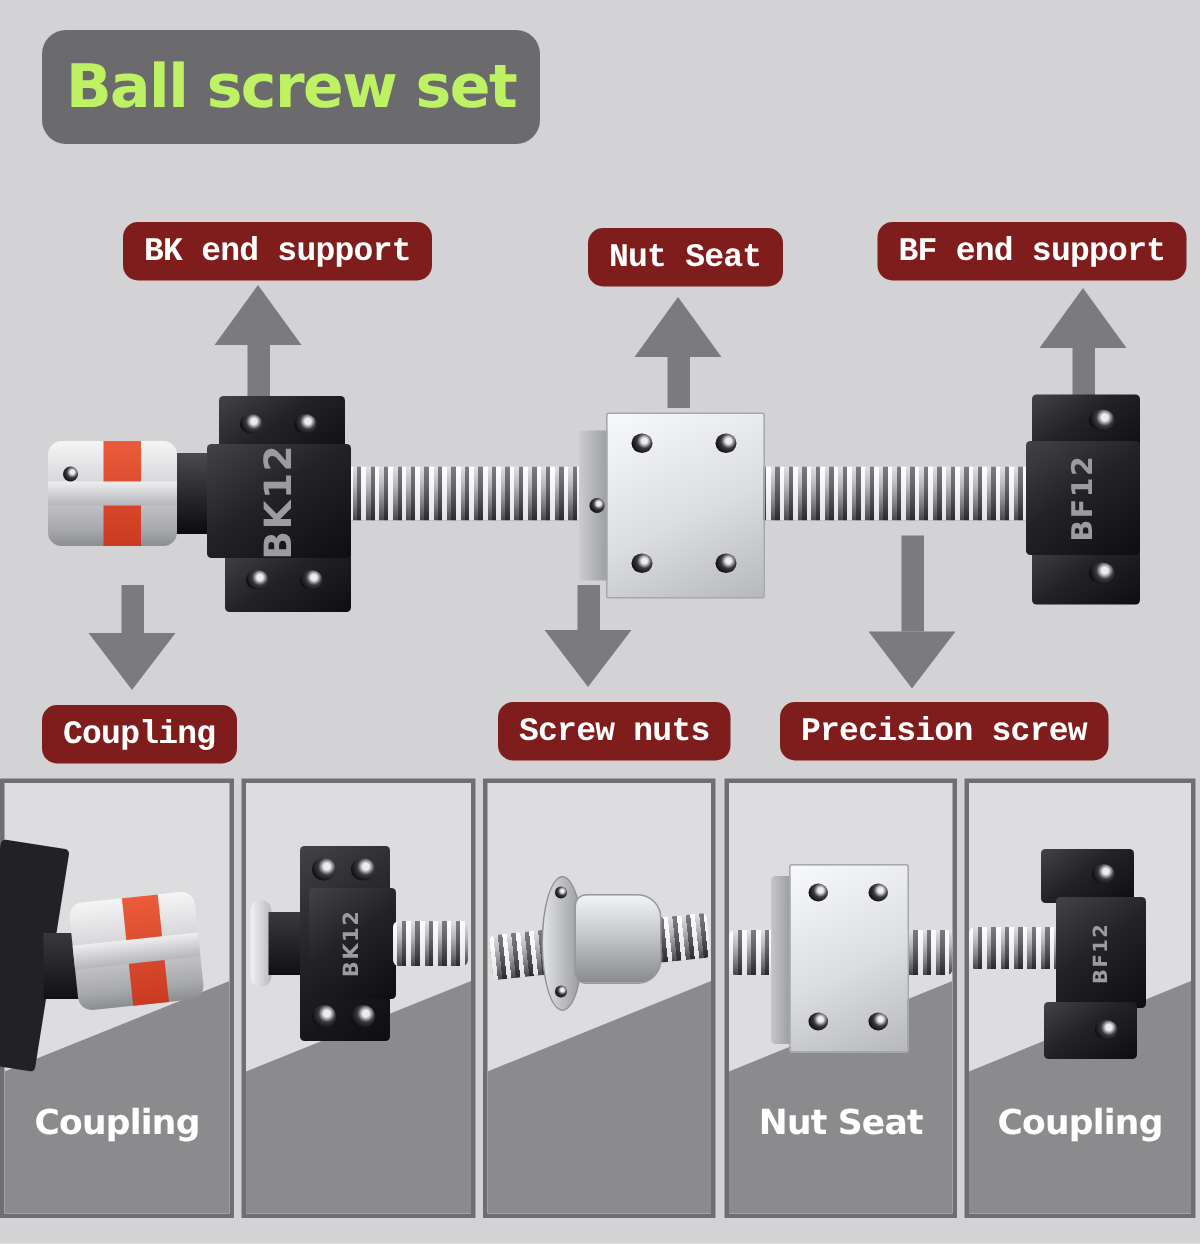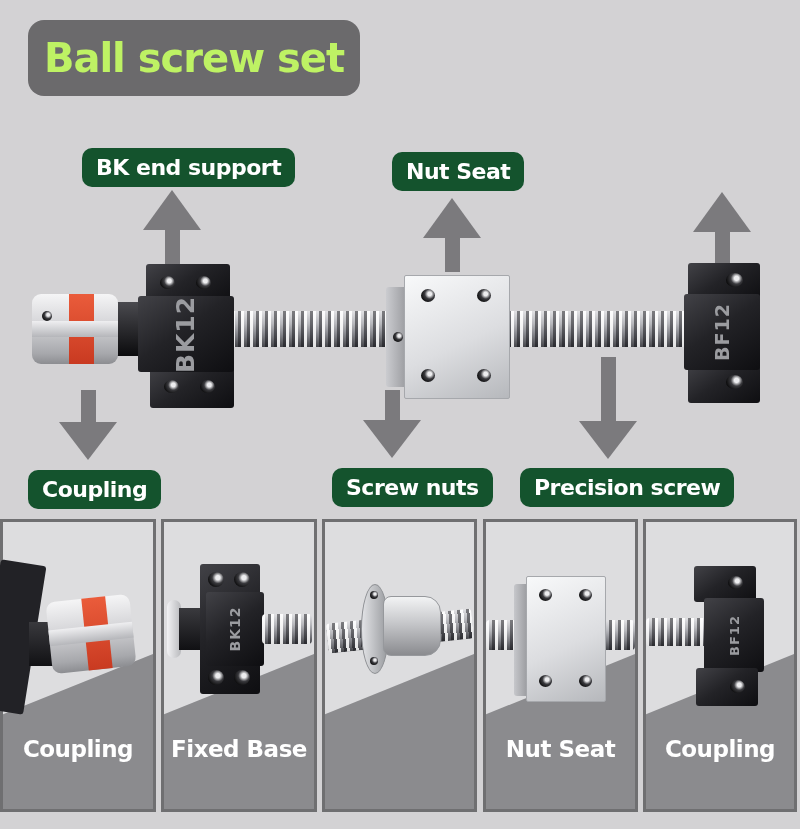--- a/index.html
+++ b/index.html
@@ -5,22 +5,22 @@
   html,body{margin:0;padding:0;}
   .page{position:relative;width:800px;height:829px;background:#d3d2d4;overflow:hidden;
         font-family:"DejaVu Sans","Liberation Sans",sans-serif;}
 
   
   .title-box{position:absolute;left:28px;top:20px;width:332px;height:76px;background:#6b6a6c;
              border-radius:16px;display:flex;align-items:center;justify-content:center;}
   .title-box span{color:#bef264;font-size:40px;font-weight:bold;letter-spacing:-1px;}
 
   
-  .callout{position:absolute;background:#14532d;color:#fff;font-weight:bold;font-size:22px;
-           letter-spacing:-0.5px;padding:7px 14px;border-radius:10px;white-space:nowrap;}
+  .callout{position:absolute;background:#7f1d1d;color:#fff;font-weight:bold;font-size:22px;
+           letter-spacing:-0.5px;padding:7px 14px;border-radius:10px;white-space:nowrap;font-family:Liberation Mono, monospace;}
   .c-bk{left:82px;top:148px;}
   .c-nut{left:392px;top:152px;}
   .c-bf{left:585px;top:148px;}
   .c-coupling{left:28px;top:470px;}
   .c-screwnuts{left:332px;top:468px;}
   .c-precision{left:520px;top:468px;}
 
   
   .arrow{position:absolute;display:flex;flex-direction:column;align-items:center;width:58px;}
   .arrow .stem{width:15px;background:#7b7a7d;}
@@ -126,20 +126,21 @@
 <body>
 
 <div class="page">
 
   <div class="title-box">
     <span>Ball screw set</span>
   </div>
 
   <div class="callout c-bk">BK end support</div>
   <div class="callout c-nut">Nut Seat</div>
+  <div class="callout c-bf">BF end support</div>
 
   <div class="arrow up a-bk">
       <div class="head"></div>
       <div class="stem"></div>
     </div>
   <div class="arrow up a-nut">
       <div class="head"></div>
       <div class="stem"></div>
     </div>
   <div class="arrow up a-bf">
@@ -235,21 +236,20 @@
         <i class="hole" style="left:8px;top:106px;width:16px;height:15px;"></i>
         <i class="hole" style="left:34px;top:106px;width:16px;height:15px;"></i>
       </div>
       <div class="p2-body blackmetal">
         <div class="vlabel">
             <span>BK12</span>
           </div>
       </div>
       <div class="p2-screw screwbar"></div>
     </div>
-    <div class="panel-caption">Fixed Base</div>
   </div>
 
   <div class="panel p3">
     <div class="panel-shade"></div>
     <div class="panel-art">
       <div class="p3-screw screwbar"></div>
       <div class="p3-flange">
         <i class="hole" style="left:8px;top:6px;width:8px;height:8px;"></i>
         <i class="hole" style="left:8px;top:72px;width:8px;height:8px;"></i>
       </div>

